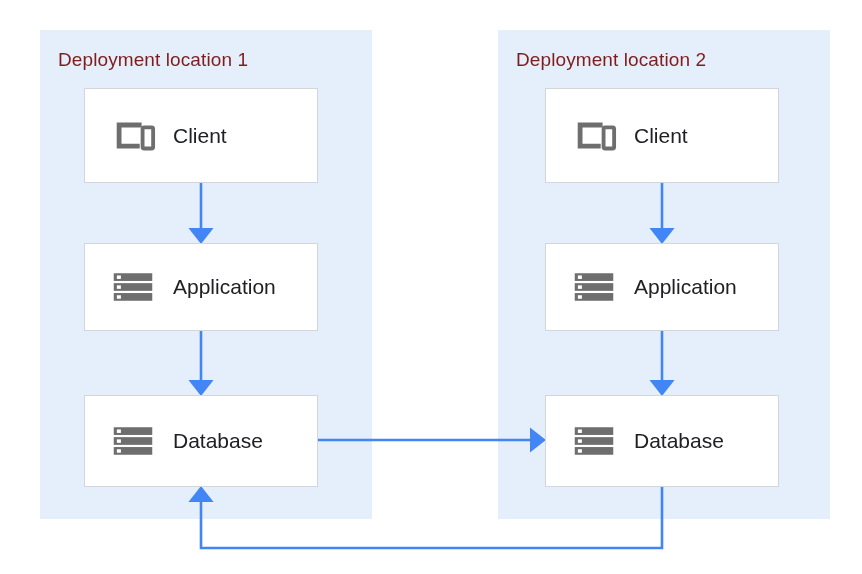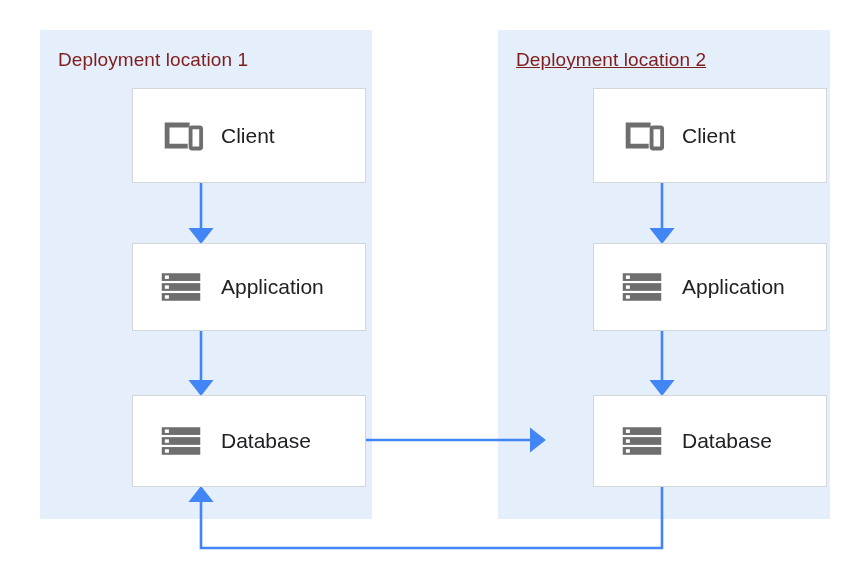--- a/index.html
+++ b/index.html
@@ -30,21 +30,20 @@
     white-space: nowrap;
   }
   .node {
     position: absolute;
     background: #ffffff;
     border: 1px solid #d2d5d9;
     box-sizing: border-box;
     display: flex;
     align-items: center;
     z-index: 3;
-    margin-left: 48px;
   }
   .node-icon {
     flex: 0 0 auto;
     margin-left: 22px;
     width: 52px;
     height: 52px;
     display: flex;
     align-items: center;
     justify-content: center;
   }
@@ -67,21 +66,21 @@
 </style>
 </head>
 <body>
 
 <div id="canvas">
 
   <div class="region" style="left:40px; top:30px; width:332px; height:489px;"></div>
   <div class="region" style="left:498px; top:30px; width:332px; height:489px;"></div>
 
   <div class="region-label" style="left:58px; top:49px;">Deployment location 1</div>
-  <div class="region-label" style="left:516px; top:49px;text-decoration:underline;">Deployment location 2</div>
+  <div class="region-label" style="left:516px; top:49px;">Deployment location 2</div>
 
   <svg class="edge-layer" viewBox="0 0 862 574" width="862" height="574">
     <defs>
       <marker id="ah-down" markerWidth="11" markerHeight="11" refX="2.4" refY="5.5" orient="auto" markerUnits="strokeWidth">
         <path d="M0,0.6 L0,10.4 L6.2,5.5 z" fill="#4285f4"></path>
       </marker>
     </defs>
 
     <g>
       <line x1="201" y1="183" x2="201" y2="234" stroke="#4285f4" stroke-width="2.6" marker-end="url(#ah-down)"></line>

